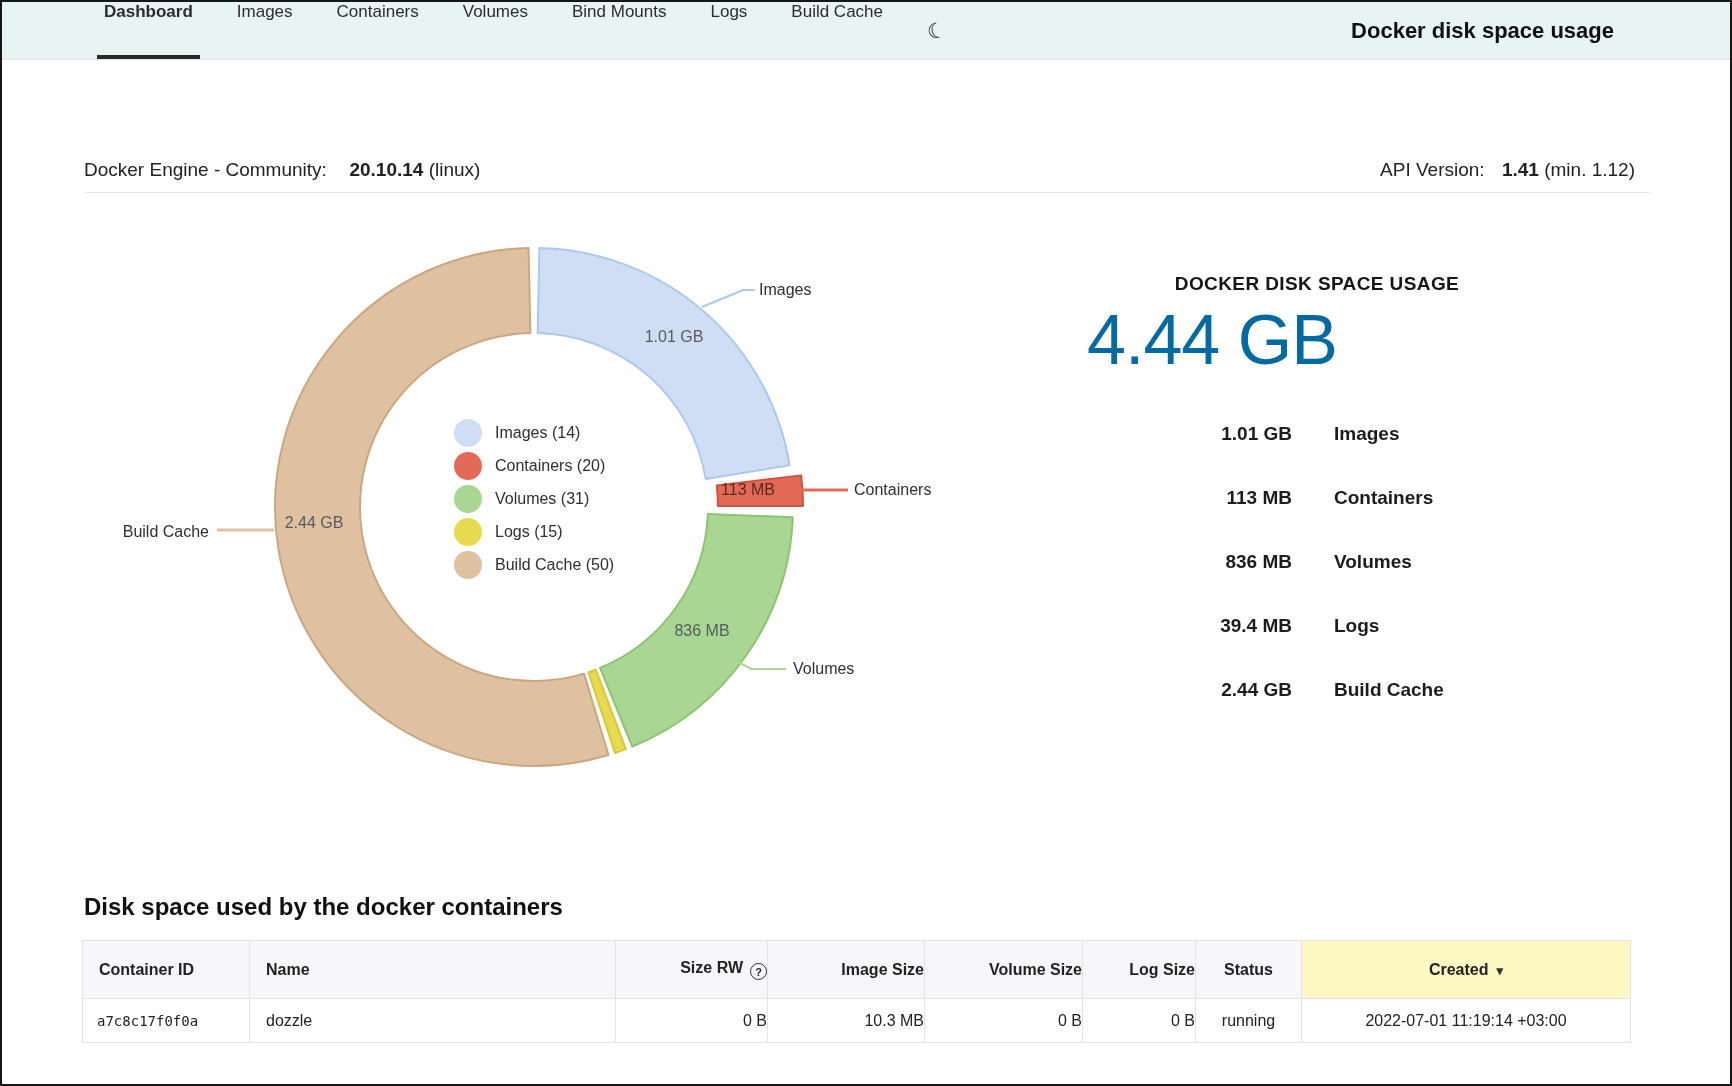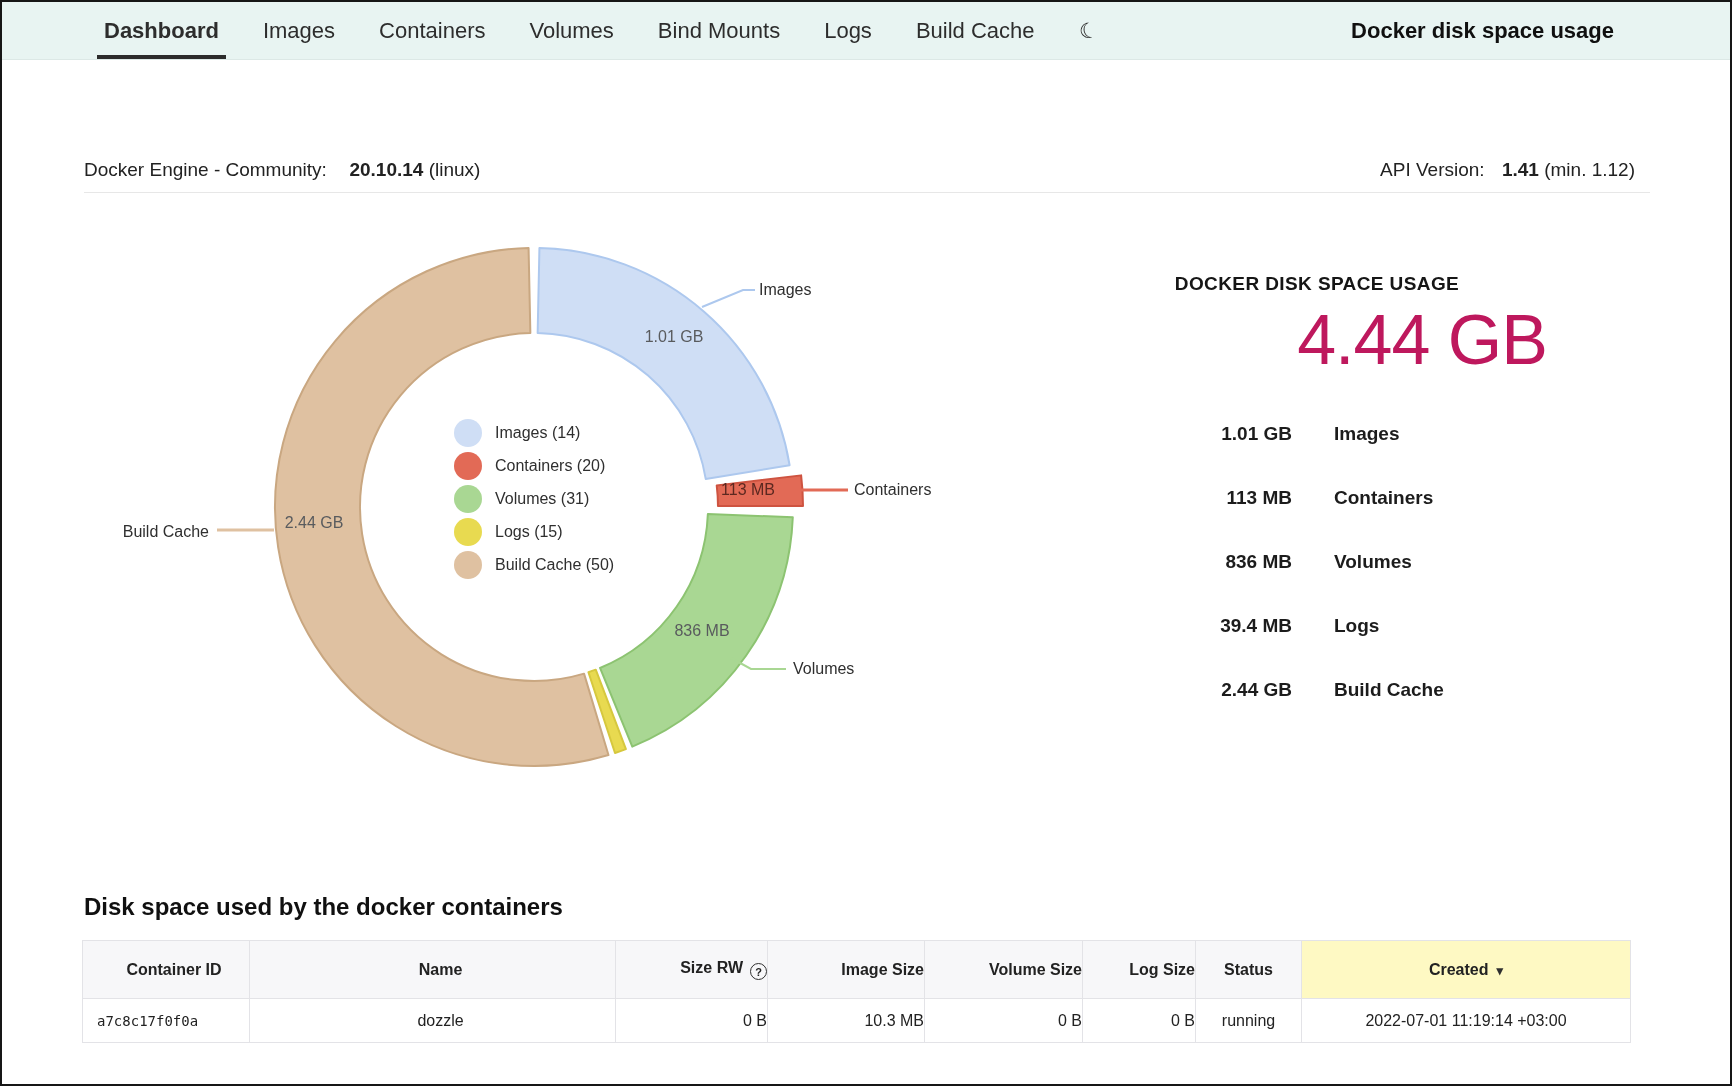--- a/index.html
+++ b/index.html
@@ -7,21 +7,21 @@
   body {
     font-family:"Liberation Sans", sans-serif;
     background:#ffffff; color:#1f1f1f;
     position:relative; overflow:hidden;
     border:2px solid #161616;
   }
   
   .app-header { position:absolute; left:0; top:0; width:1728px; height:58px;
     background:#e8f4f2; border-bottom:1px solid #dce8e6; }
   .tabs { position:absolute; left:102px; top:0; height:100%; display:flex; gap:44px; align-items:stretch; }
-  .tab { position:relative; display:flex; align-items:center; font-size:22px; color:#2d2d2d;
+  .tab { position:relative; display:flex; align-items:flex-start; font-size:17px; color:#2d2d2d;
     cursor:pointer; white-space:nowrap; }
   .tab.active { font-weight:700; }
   .tab.active::after { content:""; position:absolute; left:-7px; right:-7px; bottom:0; height:4px; background:#2b2b2b; }
   .moon { display:flex; align-items:center; font-size:21px; color:#2d2d2d; transform:rotate(-12deg); cursor:pointer; }
   .app-title { position:absolute; right:116px; top:50%; transform:translateY(-50%);
     font-size:22px; font-weight:700; color:#101010; }
   
   .engine-row { position:absolute; left:82px; right:95px; top:150px; height:36px;
     display:flex; justify-content:space-between; align-items:center; font-size:19px; color:#222; }
   .engine-row b { font-weight:700;margin-left:12px; }
@@ -40,36 +40,36 @@
   .val-volumes     { left:640px; top:618px; }
   .val-buildcache  { left:252px; top:510px; }
   
   .legend { position:absolute; left:452px; top:417px; display:flex; flex-direction:column; gap:5px; }
   .legend-item { display:flex; align-items:center; height:28px; cursor:pointer; }
   .legend-swatch { width:28px; height:28px; border-radius:50%; flex:0 0 auto; }
   .legend-text { margin-left:13px; font-size:16px; color:#2f2f2f; white-space:nowrap; }
   
   .summary-title { position:absolute; left:1085px; top:271px; width:460px; text-align:center;
     font-size:19px; font-weight:700; letter-spacing:.4px; color:#161616; }
-  .summary-total { position:absolute; left:1085px; top:298px; width:460px; text-align:right;
-    font-size:70px; font-weight:400; letter-spacing:-1px; color:#be185d; }
+  .summary-total { position:absolute; left:1085px; top:298px; width:460px; text-align:left;
+    font-size:70px; font-weight:400; letter-spacing:-1px; color:#0369a1; }
   .summary-rows { position:absolute; left:1085px; top:419px; width:460px;
     display:flex; flex-direction:column; gap:38px; }
   .summary-row { display:grid; grid-template-columns:205px auto; column-gap:42px; height:26px; align-items:center; }
   .summary-row .v { text-align:right; font-size:19px; font-weight:700; color:#1c1c1c; }
   .summary-row .l { text-align:left;  font-size:19px; font-weight:700; color:#1c1c1c; }
   
   .section-heading { position:absolute; left:82px; top:891px; font-size:24px; font-weight:700; color:#101010; }
   .ctable { position:absolute; left:80px; top:938px; width:1548px; border-collapse:collapse; table-layout:fixed;
     font-size:16px; color:#222; }
   .ctable th, .ctable td { border:1px solid #e3e3e7; overflow:hidden; white-space:nowrap; }
   .ctable th { height:58px; background:#f7f7f9; font-weight:700; }
   .ctable td { height:44px;margin-top:32px; }
   .ctable th.sorted { background:#fef9c3; }
-  .al { text-align:center; padding-left:16px; }
+  .al { text-align:left; padding-left:16px; }
   .ar { text-align:right; }
   .ac { text-align:center; }
   .mono { font-family:"DejaVu Sans Mono", monospace; font-size:14px; padding-left:14px; }
   .created-cell { white-space:pre; }
   .help-icon { display:inline-flex; align-items:center; justify-content:center;
     width:17px; height:17px; border:1.5px solid #2f2f2f; border-radius:50%;
     font-size:11px; font-weight:700; margin-left:7px; vertical-align:-3px; cursor:pointer; }
   .sort-icon { font-size:13px; margin-left:8px; color:#2f2f2f; }
 </style>
 </head>

